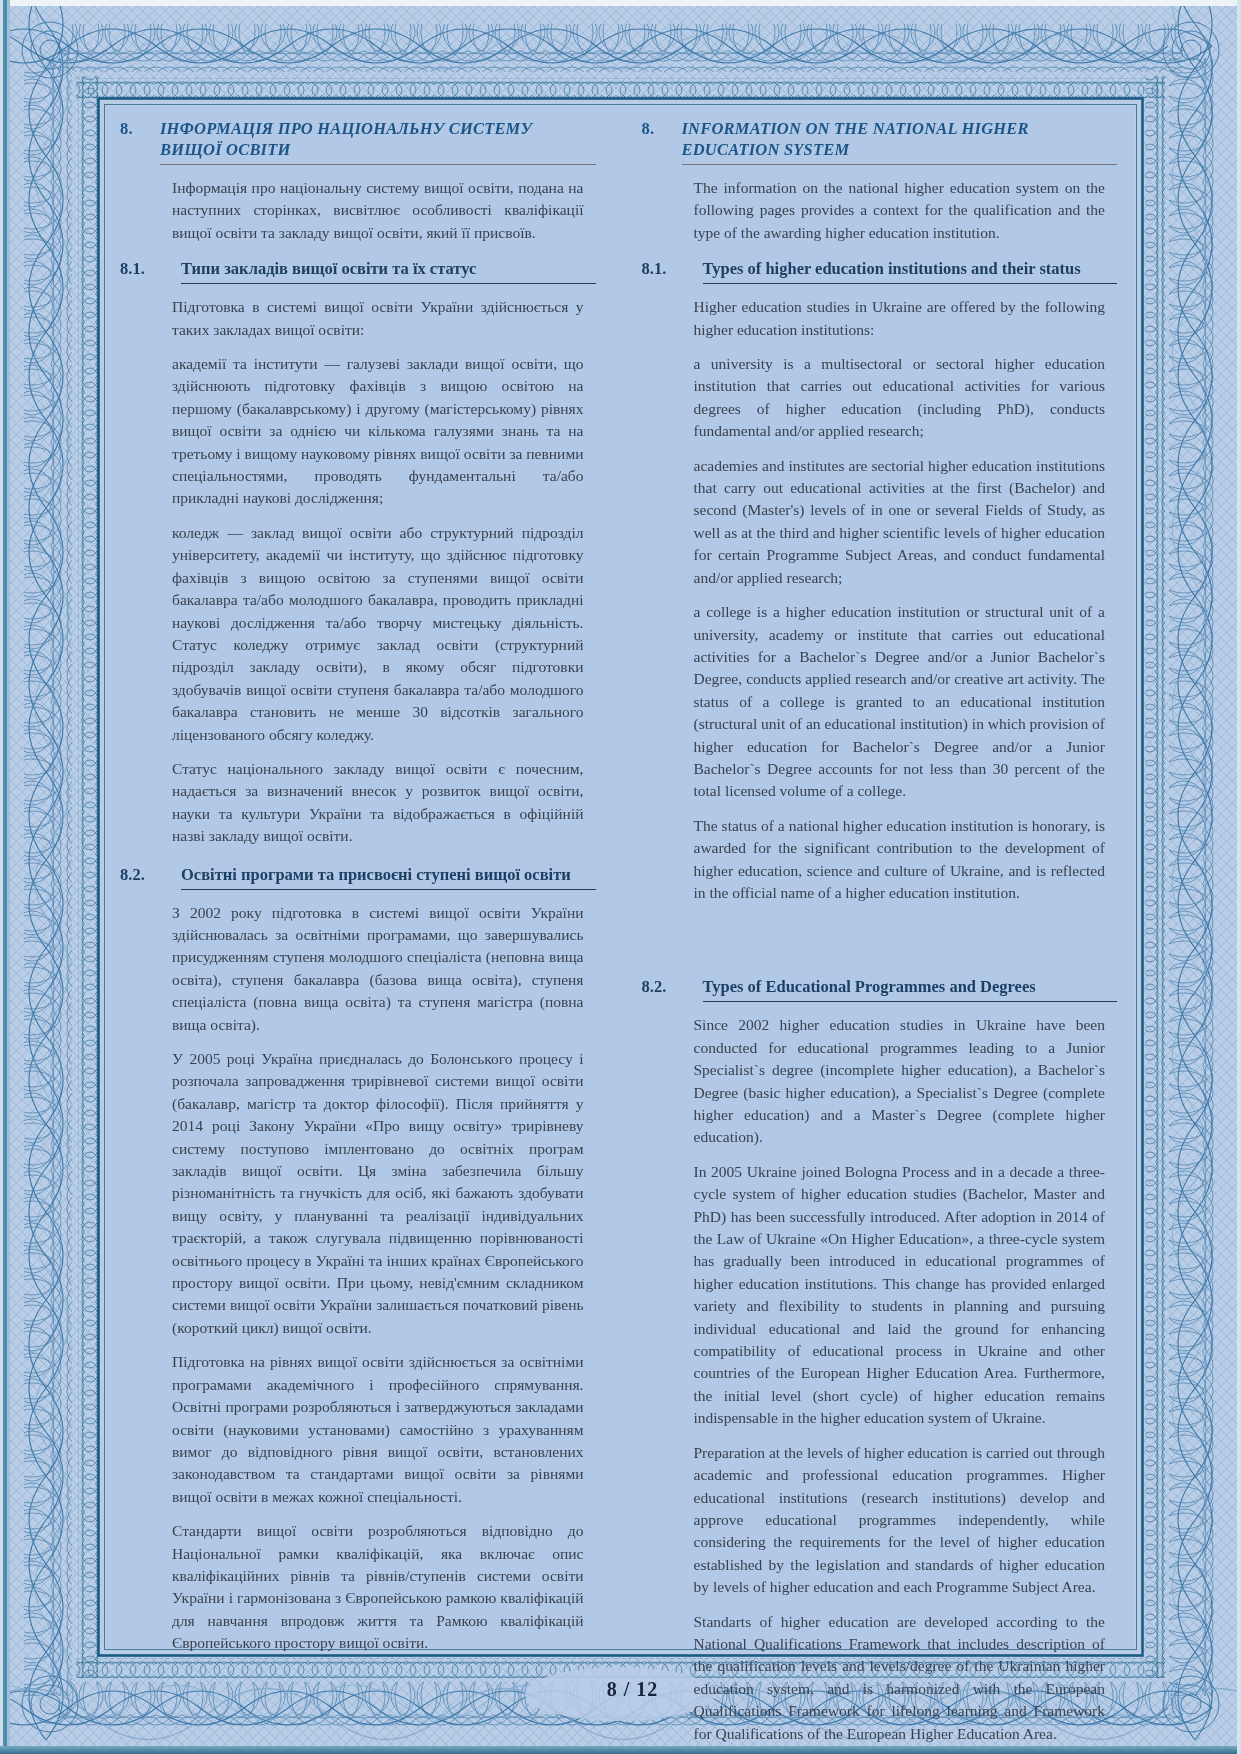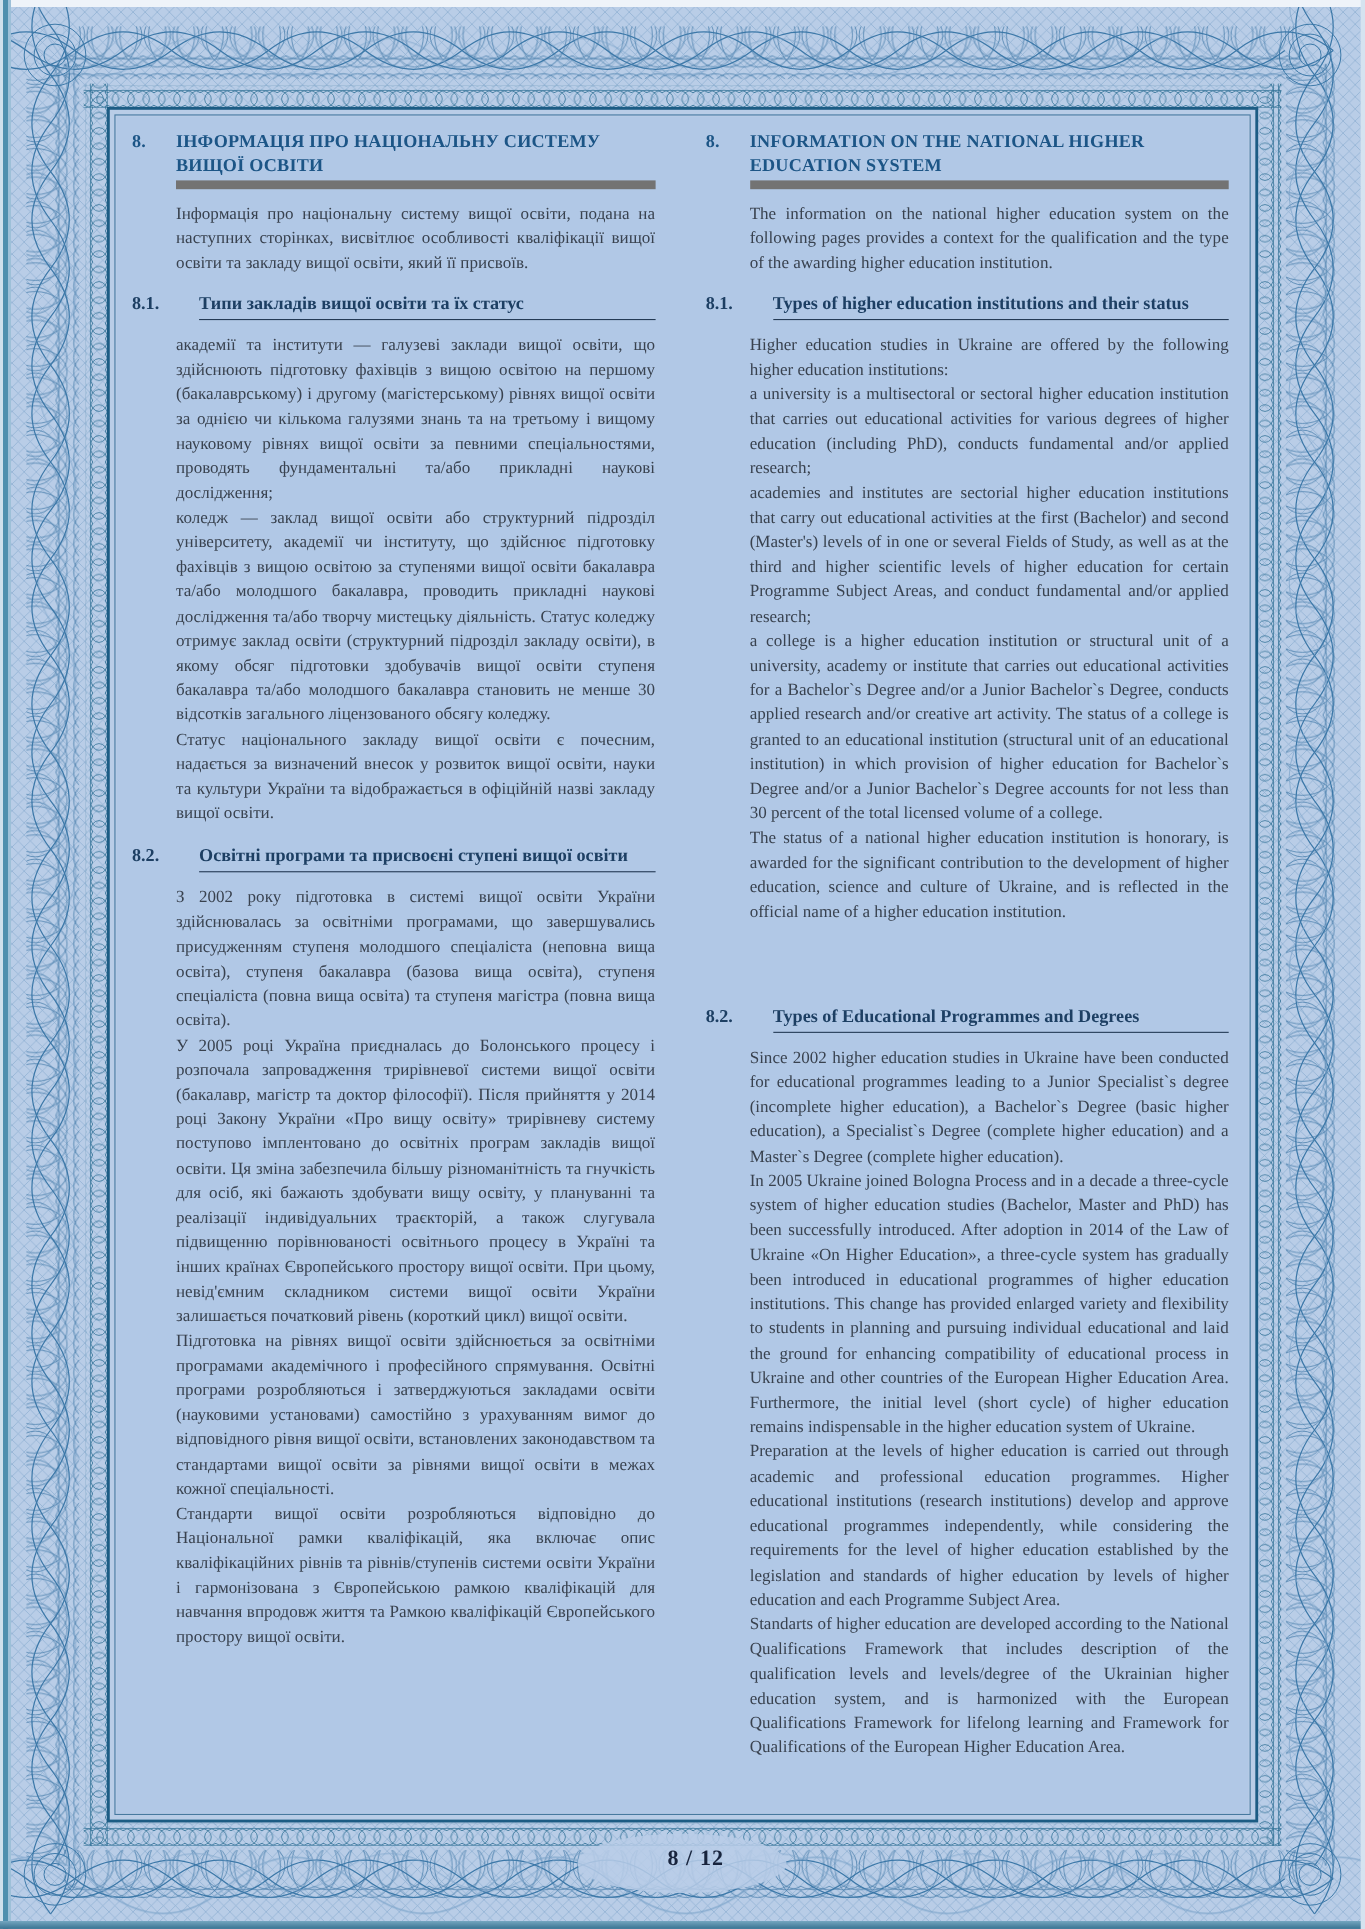--- a/index.html
+++ b/index.html
@@ -23,27 +23,27 @@
   }
   .cols { display:flex; gap:46px; }
   .col { flex:1 1 0; min-width:0; }
 
   .sec { margin-bottom:16px; }
   .shead { display:flex; align-items:flex-start; font-weight:bold; font-size:16.5px;
     line-height:21px; margin-bottom:12px; }
   .shead .num { flex:0 0 40px; }
   .shead .stitle { flex:1 1 auto; padding-bottom:4px; }
   .shead.main { color:#1c5586; letter-spacing:.2px; }
-  .shead.main .stitle { border-bottom:8px solid #737373; }
+  .shead.main .stitle { border-bottom:1px solid #737373;font-style:italic; }
   .shead.sub { color:#1d3f63;gap:21px; }
   .shead.sub .stitle { border-bottom:1.6px solid #243a55; }
 
   .sbody { margin-left:40px; color:#39424f; font-size:15.5px; line-height:22.4px;
     text-align:justify; }
-  .sbody p { margin:0; }
+  .sbody p { margin:12px; }
 
   .col-right .sec-81 { margin-bottom:72px; }
   .sec-8 { margin-bottom:14px; }
 
   .page-number {
     position:absolute; left:12px; top:1678px; width:100%; text-align:center;
     font-weight:bold; font-size:20px; color:#18243d; letter-spacing:1px;
   }
 </style>
 </head>
@@ -167,20 +167,21 @@
             <p>Інформація про національну систему вищої освіти, подана на наступних сторінках, висвітлює особливості кваліфікації вищої освіти та закладу вищої освіти, який її присвоїв.</p>
           </div>
         </div>
 
         <div class="sec sec-81">
           <div class="shead sub">
             <span class="num">8.1.</span>
             <span class="stitle">Типи закладів вищої освіти та їх статус</span>
           </div>
           <div class="sbody">
+            <p>Підготовка в системі вищої освіти України здійснюється у таких закладах вищої освіти:</p>
             <p>академії та інститути — галузеві заклади вищої освіти, що здійснюють підготовку фахівців з вищою освітою на першому (бакалаврському) і другому (магістерському) рівнях вищої освіти за однією чи кількома галузями знань та на третьому і вищому науковому рівнях вищої освіти за певними спеціальностями, проводять фундаментальні та/або прикладні наукові дослідження;</p>
             <p>коледж — заклад вищої освіти або структурний підрозділ університету, академії чи інституту, що здійснює підготовку фахівців з вищою освітою за ступенями вищої освіти бакалавра та/або молодшого бакалавра, проводить прикладні наукові дослідження та/або творчу мистецьку діяльність. Статус коледжу отримує заклад освіти (структурний підрозділ закладу освіти), в якому обсяг підготовки здобувачів вищої освіти ступеня бакалавра та/або молодшого бакалавра становить не менше 30 відсотків загального ліцензованого обсягу коледжу.</p>
             <p>Статус національного закладу вищої освіти є почесним, надається за визначений внесок у розвиток вищої освіти, науки та культури України та відображається в офіційній назві закладу вищої освіти.</p>
           </div>
         </div>
 
         <div class="sec sec-82">
           <div class="shead sub">
             <span class="num">8.2.</span>
             <span class="stitle">Освітні програми та присвоєні ступені вищої освіти</span>

